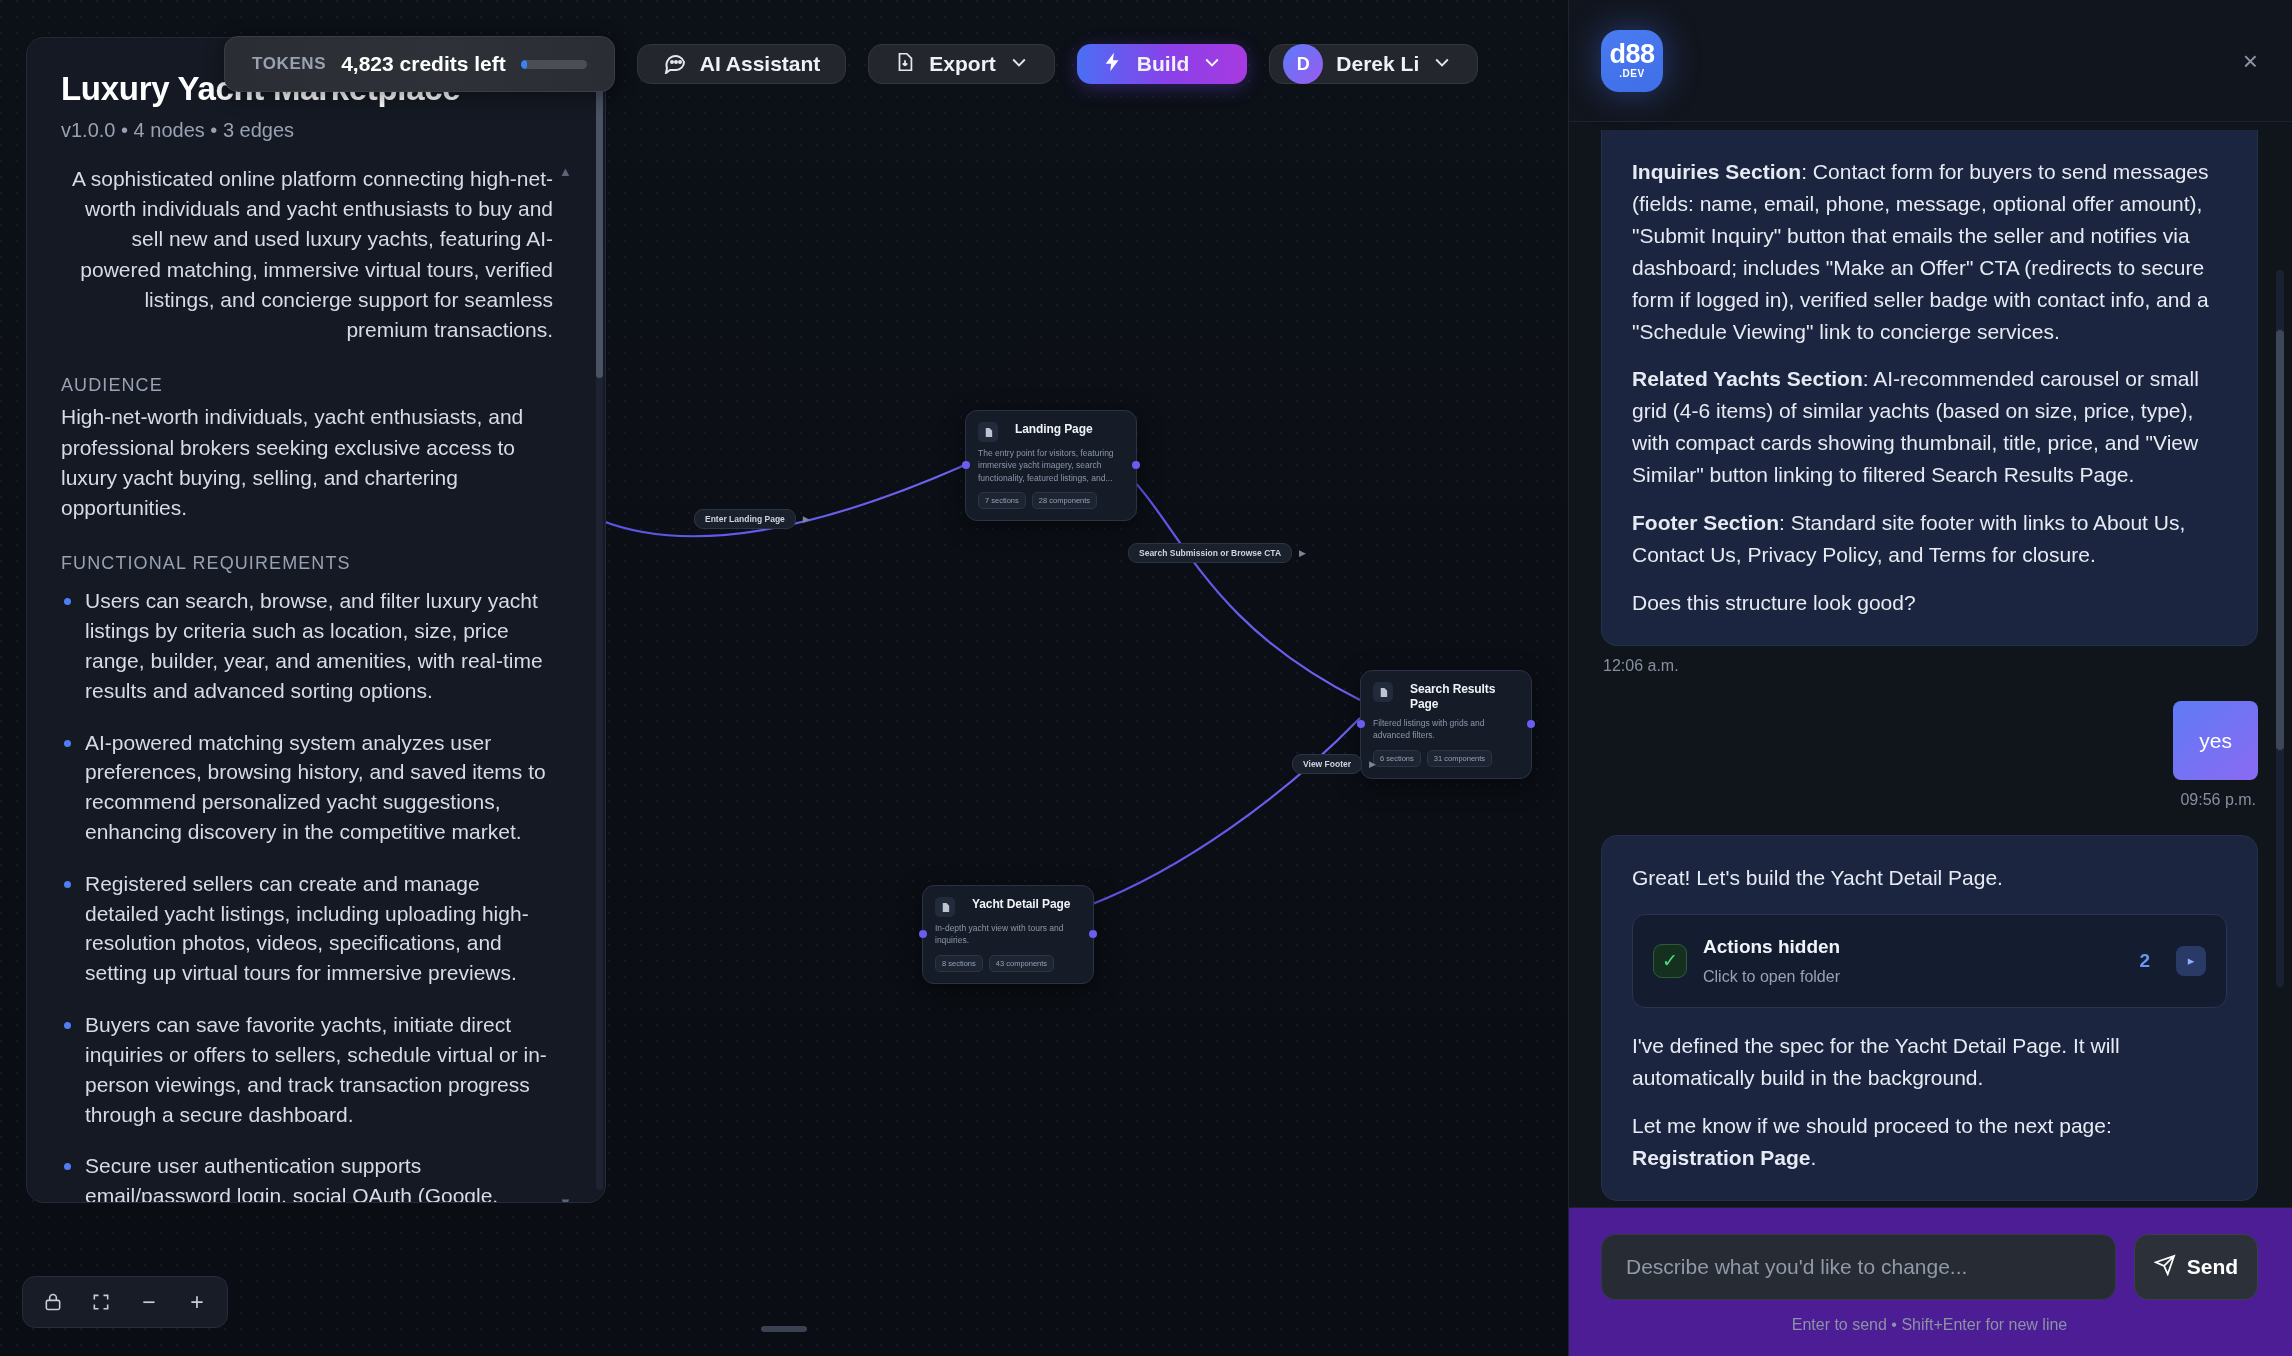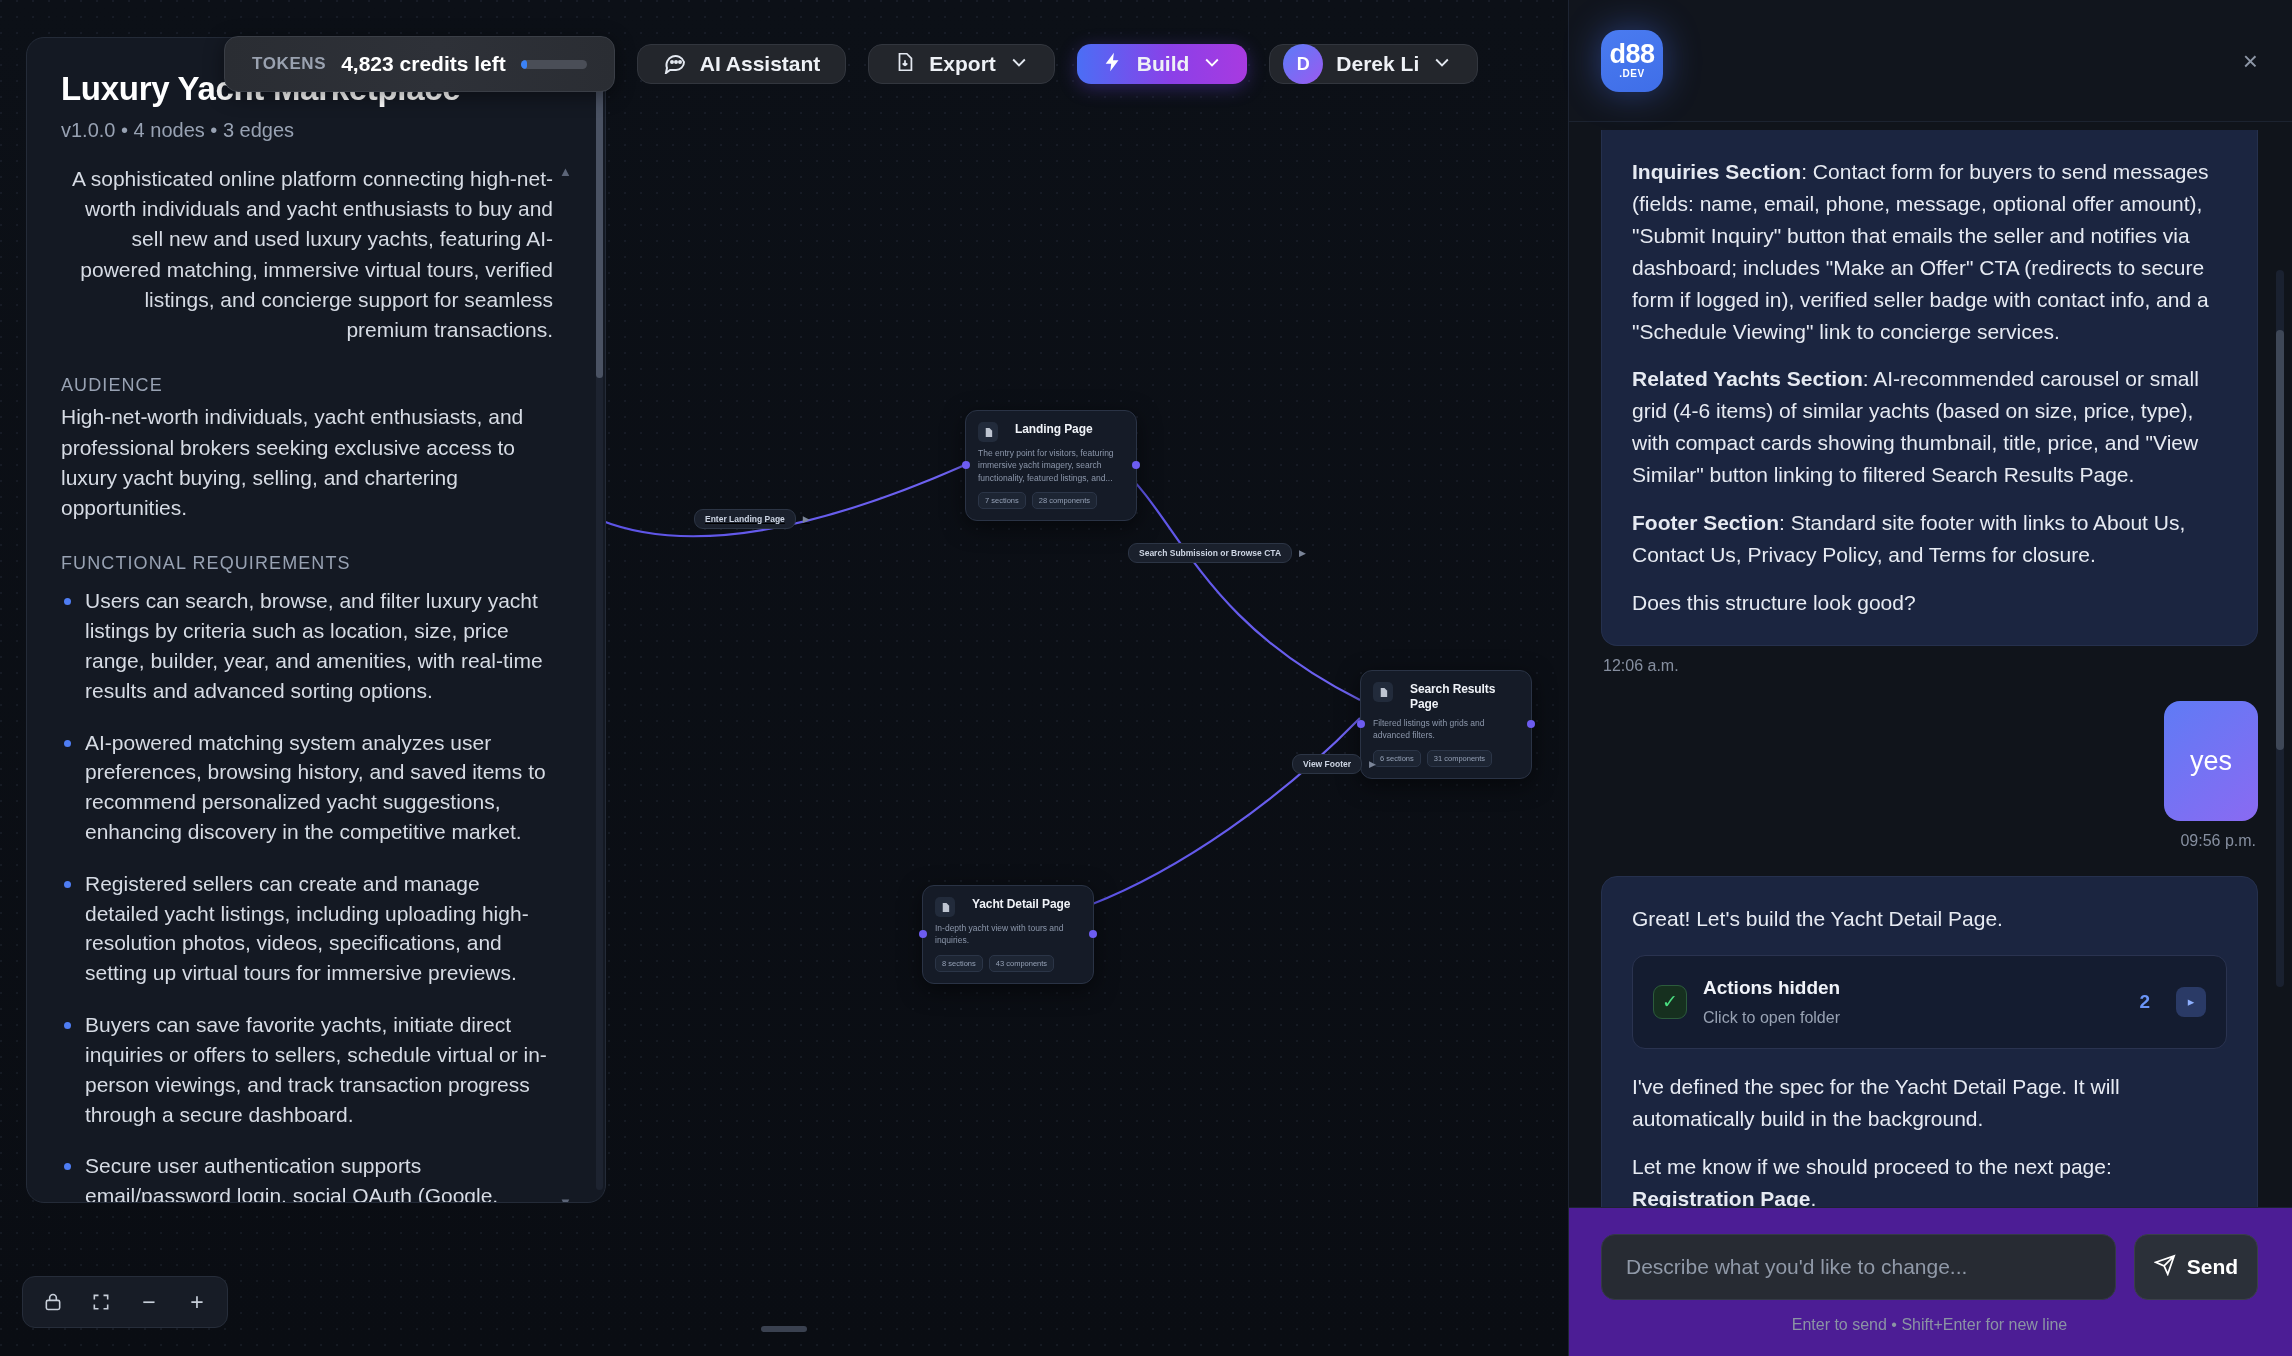--- a/index.html
+++ b/index.html
@@ -228,22 +228,22 @@
   .msg-assistant.clipped-top { border-top-left-radius:0; border-top-right-radius:0; border-top:none; }
   .msg-assistant p { margin-bottom: 16px; }
   .msg-assistant p:last-child { margin-bottom: 0; }
   .msg-assistant b { font-weight: 700; }
   .ts { font-size: 16px; color: #868fa0; margin: 11px 2px 26px 2px; }
   .ts.right { text-align: right; }
 
   .msg-user-row { display: flex; justify-content: flex-end; }
   .msg-user {
     background: linear-gradient(140deg, #5f7bf5 0%, #8a6af2 100%);
-    color: #fff; font-size: 27px; line-height: 1.5;
-    border-radius: 16px; padding: 40px 26px;
+    color: #fff; font-size: 21px; line-height: 1.5;
+    border-radius: 8px; padding: 24px 26px;
     max-width: 70%;
   }
 
   .actions-card {
     background: #141c30;
     border: 1px solid #2a3category; border: 1px solid #2a3350;
     border-radius: 13px;
     margin: 20px 0 22px 0;
     padding: 18px 20px;
     display: flex; align-items: center; gap: 16px;
@@ -358,21 +358,21 @@
         </span>
         <span class="node-title">Yacht Detail Page</span>
       </div>
       <div class="node-desc">In-depth yacht view with tours and inquiries.</div>
       <div class="node-badges">
         <span class="node-badge">8 sections</span>
         <span class="node-badge">43 components</span>
       </div>
     </div>
 
-    <div class="edge-label" style="left:694px; top:509px;text-decoration:underline;">
+    <div class="edge-label" style="left:694px; top:509px;">
       <span class="edge-chip">Enter Landing Page</span>
       <span class="edge-arrow">▶</span>
     </div>
     <div class="edge-label" style="left:1128px; top:543px;">
       <span class="edge-chip">Search Submission or Browse CTA</span>
       <span class="edge-arrow">▶</span>
     </div>
     <div class="edge-label" style="left:1292px; top:754px;">
       <span class="edge-chip">View Footer</span>
       <span class="edge-arrow">▶</span>

